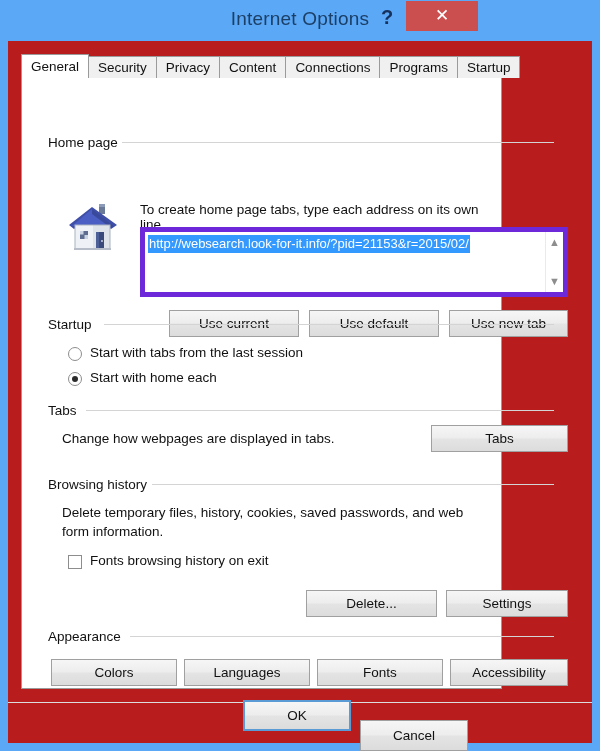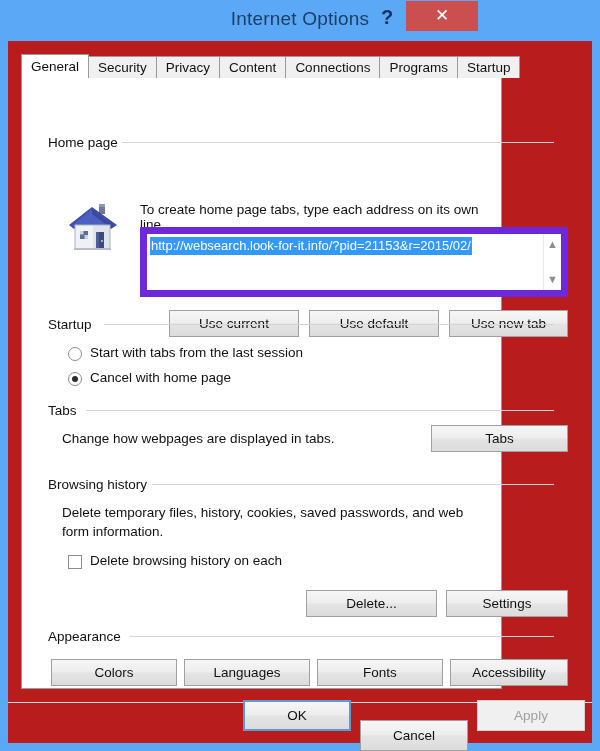--- a/index.html
+++ b/index.html
@@ -166,21 +166,21 @@
   .btn.default-focus {
     border: 2px solid #5b9bd5;
   }
 
   
   .urlbox {
     position: absolute;
     left: 118px; top: 149px;
     width: 428px; height: 70px;
     background: #ffffff;
-    border: 7px solid #6d28d9;
+    border: 5px solid #6d28d9;
     box-sizing: border-box;
     cursor: text;
   }
   .url-text {
     position: absolute;
     left: 3px; top: 3px;
     background: #3399ff;
     color: #ffffff;
     font-size: 13px;
     padding: 1px 1px 2px 1px;
@@ -323,50 +323,49 @@
       <button class="btn" style="left:287px; top:232px; width:130px; height:27px;">Use default</button>
       <button class="btn" style="left:427px; top:232px; width:119px; height:27px;">Use new tab</button>
 
       <div class="group-title" style="left:26px; top:239px;">Startup</div>
       <div class="group-rule" style="left:82px; top:246px; width:450px;"></div>
 
       <div class="radio" style="left:46px; top:269px;"></div>
       <div class="lbl" style="left:68px; top:267px;">Start with tabs from the last session</div>
 
       <div class="radio checked" style="left:46px; top:294px;"></div>
-      <div class="lbl" style="left:68px; top:292px;">Cancel with home page</div>
+      <div class="lbl" style="left:68px; top:292px;">Start with home each</div>
 
       <div class="group-title" style="left:26px; top:325px;">Tabs</div>
       <div class="group-rule" style="left:64px; top:332px; width:468px;"></div>
 
       <div class="lbl" style="left:40px; top:353px;">Change how webpages are displayed in tabs.</div>
       <button class="btn" style="left:409px; top:347px; width:137px; height:27px;">Tabs</button>
 
       <div class="group-title" style="left:26px; top:399px;">Browsing history</div>
       <div class="group-rule" style="left:130px; top:406px; width:402px;"></div>
 
       <div class="lbl" style="left:40px; top:427px;">Delete temporary files, history, cookies, saved passwords, and web</div>
       <div class="lbl" style="left:40px; top:446px;">form information.</div>
 
       <div class="checkbox" style="left:46px; top:477px;"></div>
-      <div class="lbl" style="left:68px; top:475px;">Delete browsing history on each</div>
+      <div class="lbl" style="left:68px; top:475px;">Fonts browsing history on exit</div>
 
       <button class="btn" style="left:284px; top:512px; width:131px; height:27px;">Delete...</button>
       <button class="btn" style="left:424px; top:512px; width:122px; height:27px;">Settings</button>
 
       <div class="group-title" style="left:26px; top:551px;">Appearance</div>
       <div class="group-rule" style="left:108px; top:558px; width:424px;"></div>
 
       <button class="btn" style="left:29px; top:581px; width:126px; height:27px;">Colors</button>
       <button class="btn" style="left:295px; top:581px; width:126px; height:27px;">Fonts</button>
       <button class="btn" style="left:162px; top:581px; width:126px; height:27px;">Languages</button>
       <button class="btn" style="left:428px; top:581px; width:118px; height:27px;">Accessibility</button>
 
     </div>
 
     <div class="footer-sep"></div>
 
     <button class="btn default-focus" style="left:235px; top:659px; width:108px; height:31px;">OK</button>
     <button class="btn" style="left:352px; top:659px; width:108px; height:31px;margin-top:20px;">Cancel</button>
-    <button class="btn disabled" style="left:469px; top:659px; width:108px; height:31px;">Apply</button>
 
   </div>
 </div>
 
 </body></html>

